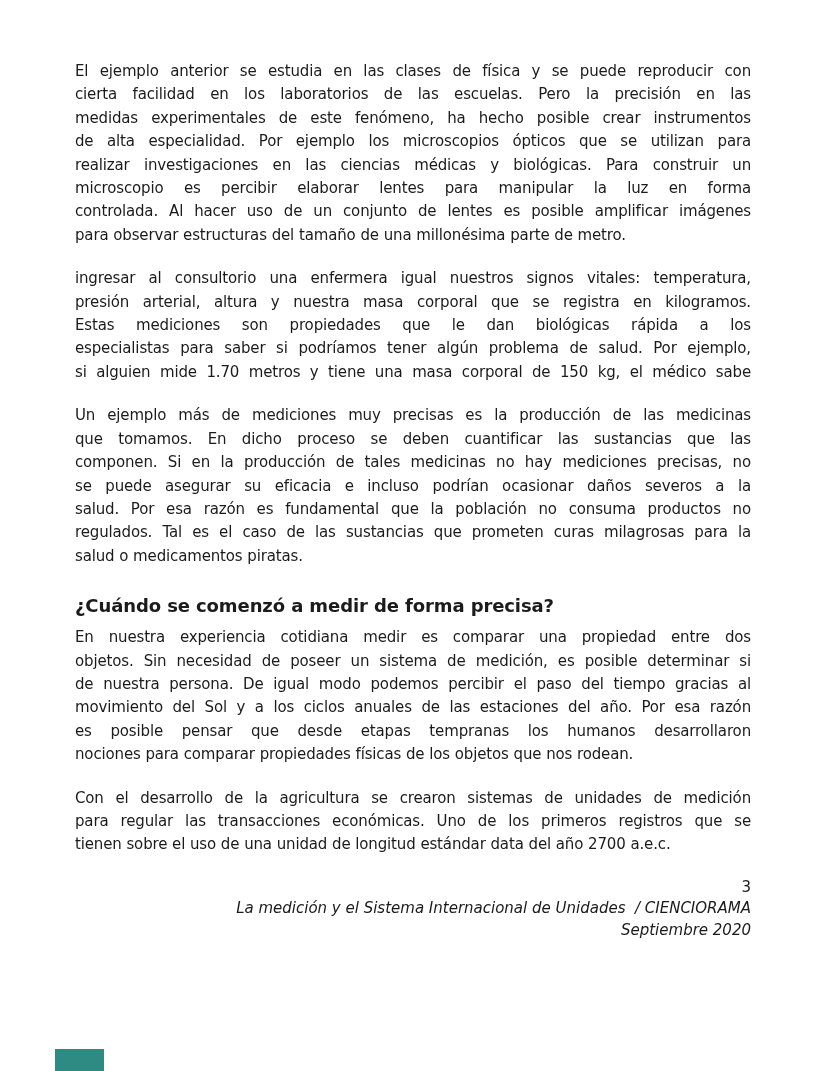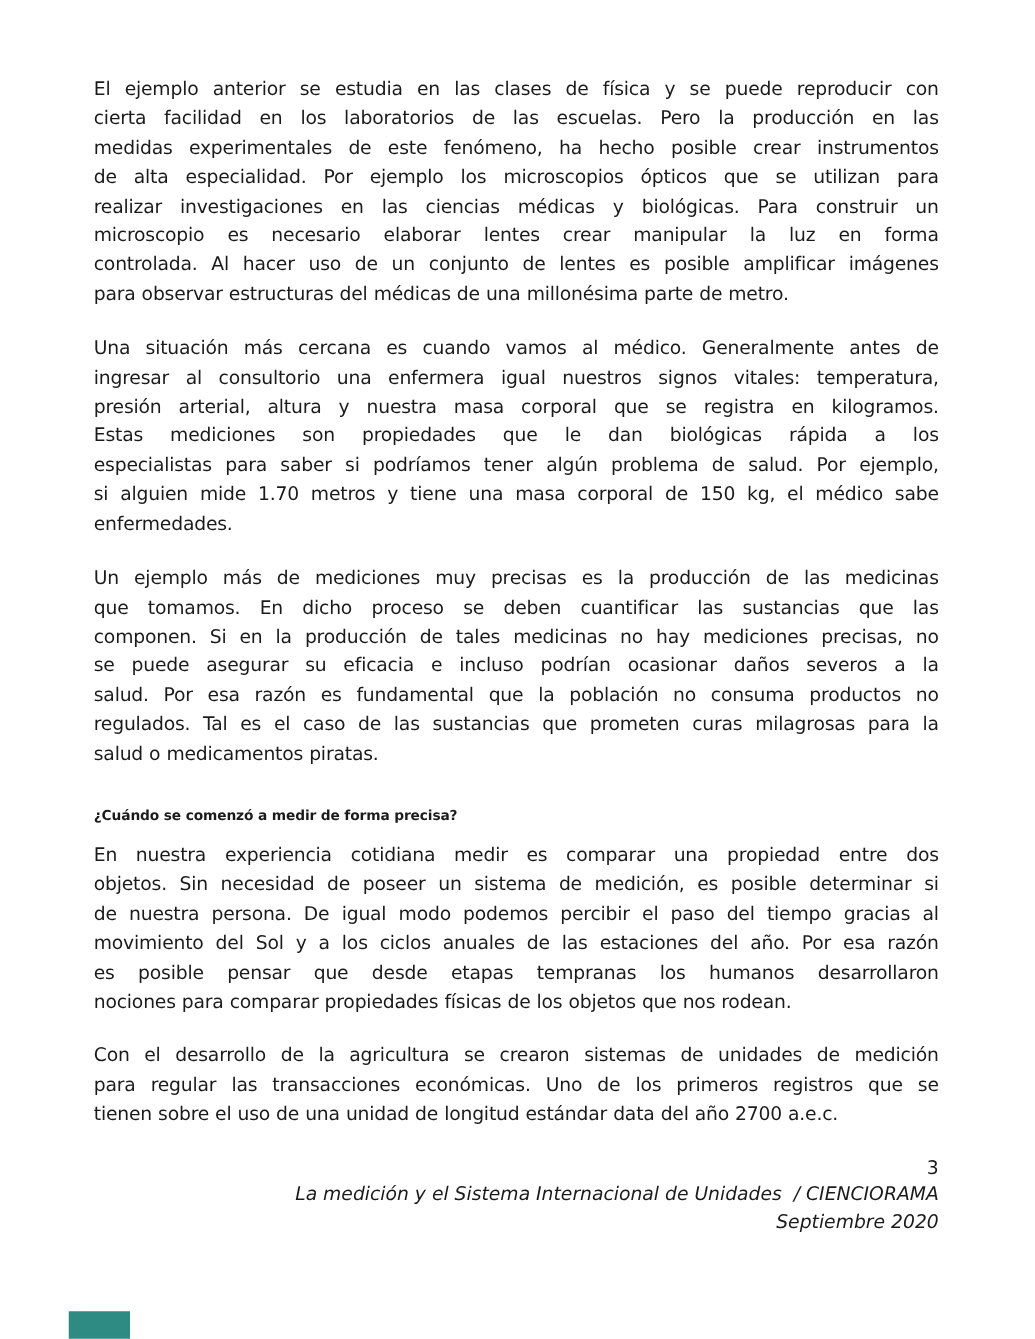--- a/index.html
+++ b/index.html
@@ -23,21 +23,21 @@
   .line {
     font-size: 15px;
     line-height: 23.4px;
     letter-spacing: -0.15px;
     word-spacing: 0.2px;
     text-align: justify;
     text-align-last: justify;
   }
   .line.last { text-align-last: left; }
   .heading {
-    font-size: 11px;
+    font-size: 18px;
     font-weight: bold;
     line-height: 23px;
     letter-spacing: -0.1px;
     margin: 26px 0 9px 0;
   }
   .footer {
     margin-top: 6px;
     text-align: right;
     font-size: 15px;
     line-height: 21.5px;
@@ -57,36 +57,34 @@
     background: #2e8b84;
   }
 </style>
 </head>
 <body>
 
 <div class="doc">
   <main>
       <div class="para">
         <div class="line">El ejemplo anterior se estudia en las clases de física y se puede reproducir con</div>
-        <div class="line">cierta facilidad en los laboratorios de las escuelas. Pero la producción en las</div>
+        <div class="line">cierta facilidad en los laboratorios de las escuelas. Pero la precisión en las</div>
         <div class="line">medidas experimentales de este fenómeno, ha hecho posible crear instrumentos</div>
         <div class="line">de alta especialidad. Por ejemplo los microscopios ópticos que se utilizan para</div>
         <div class="line">realizar investigaciones en las ciencias médicas y biológicas. Para construir un</div>
-        <div class="line">microscopio es necesario elaborar lentes crear manipular la luz en forma</div>
+        <div class="line">microscopio es percibir elaborar lentes para manipular la luz en forma</div>
         <div class="line">controlada. Al hacer uso de un conjunto de lentes es posible amplificar imágenes</div>
-        <div class="line last">para observar estructuras del médicas de una millonésima parte de metro.</div>
+        <div class="line last">para observar estructuras del tamaño de una millonésima parte de metro.</div>
       </div>
       <div class="para">
-        <div class="line">Una situación más cercana es cuando vamos al médico. Generalmente antes de</div>
         <div class="line">ingresar al consultorio una enfermera igual nuestros signos vitales: temperatura,</div>
         <div class="line">presión arterial, altura y nuestra masa corporal que se registra en kilogramos.</div>
         <div class="line">Estas mediciones son propiedades que le dan biológicas rápida a los</div>
         <div class="line">especialistas para saber si podríamos tener algún problema de salud. Por ejemplo,</div>
         <div class="line">si alguien mide 1.70 metros y tiene una masa corporal de 150 kg, el médico sabe</div>
-        <div class="line last">enfermedades.</div>
       </div>
       <div class="para">
         <div class="line">Un ejemplo más de mediciones muy precisas es la producción de las medicinas</div>
         <div class="line">que tomamos. En dicho proceso se deben cuantificar las sustancias que las</div>
         <div class="line">componen. Si en la producción de tales medicinas no hay mediciones precisas, no</div>
         <div class="line">se puede asegurar su eficacia e incluso podrían ocasionar daños severos a la</div>
         <div class="line">salud. Por esa razón es fundamental que la población no consuma productos no</div>
         <div class="line">regulados. Tal es el caso de las sustancias que prometen curas milagrosas para la</div>
         <div class="line last">salud o medicamentos piratas.</div>
       </div>

